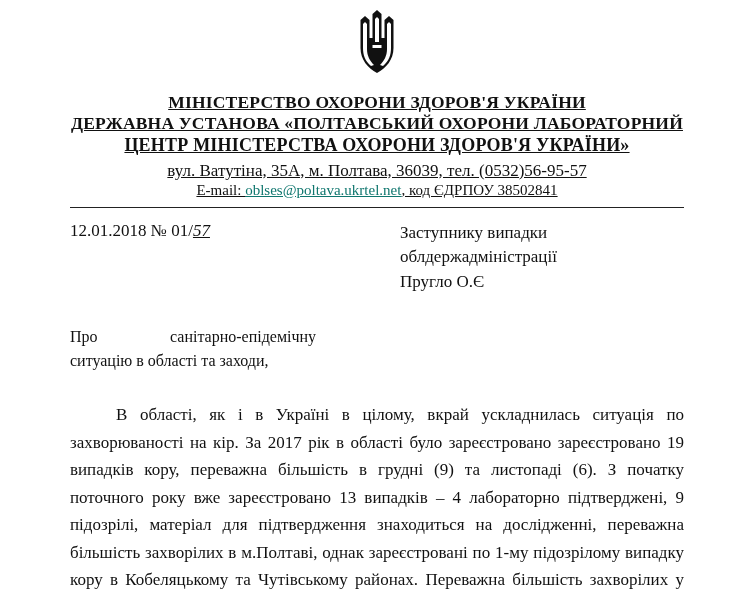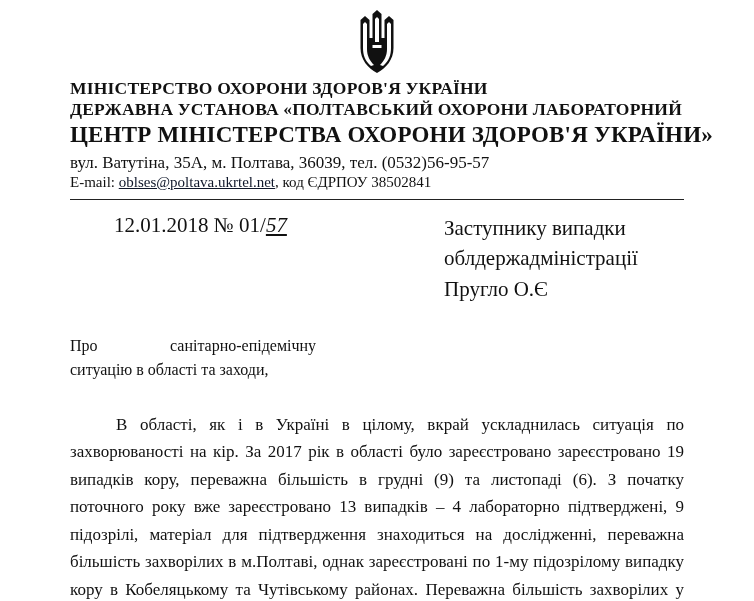--- a/index.html
+++ b/index.html
@@ -26,57 +26,58 @@
     display: flex;
     justify-content: center;
     padding-top: 8px;
   }
   .emblem {
     width: 54px;
     height: 68px;
   }
   
   .header {
-    margin-top: 2px;
+    text-align: center;
+    margin-top: 16px;
+    text-decoration: underline;
   }
   .header .line {
     font-weight: bold;
     font-size: 17.5px;
     letter-spacing: 0.2px;
     line-height: 1.22;
     white-space: nowrap;
   }
   .header .line.l1 { font-size: 17.5px; }
   .header .line.l2 { font-size: 17.5px; }
-  .header .line.l3 { font-size: 23px; }
+  .header .line.l3 { font-size: 18px; }
   .header .addr {
     font-size: 17px;
     line-height: 1.25;
     margin-top: 3px;
     font-weight: normal;
   }
   .header .email {
     font-size: 15px;
     line-height: 1.25;
   }
   .header .email .mail {
     text-decoration: underline;
-    color: #0f172a;
+    color: #0f766e;
   }
   .rule {
     border: none;
     border-top: 1.6px solid #222;
     margin: 7px 0 0 0;
   }
   
   .meta {
     display: flex;
     margin-top: 13px;
-    font-size: 21px;
-    margin-left: 44px;
+    font-size: 17px;
   }
   .meta .date {
     width: 330px;
     white-space: nowrap;
   }
   .meta .date .num {
     font-style: italic;
     text-decoration: underline;
   }
   .meta .addressee {

